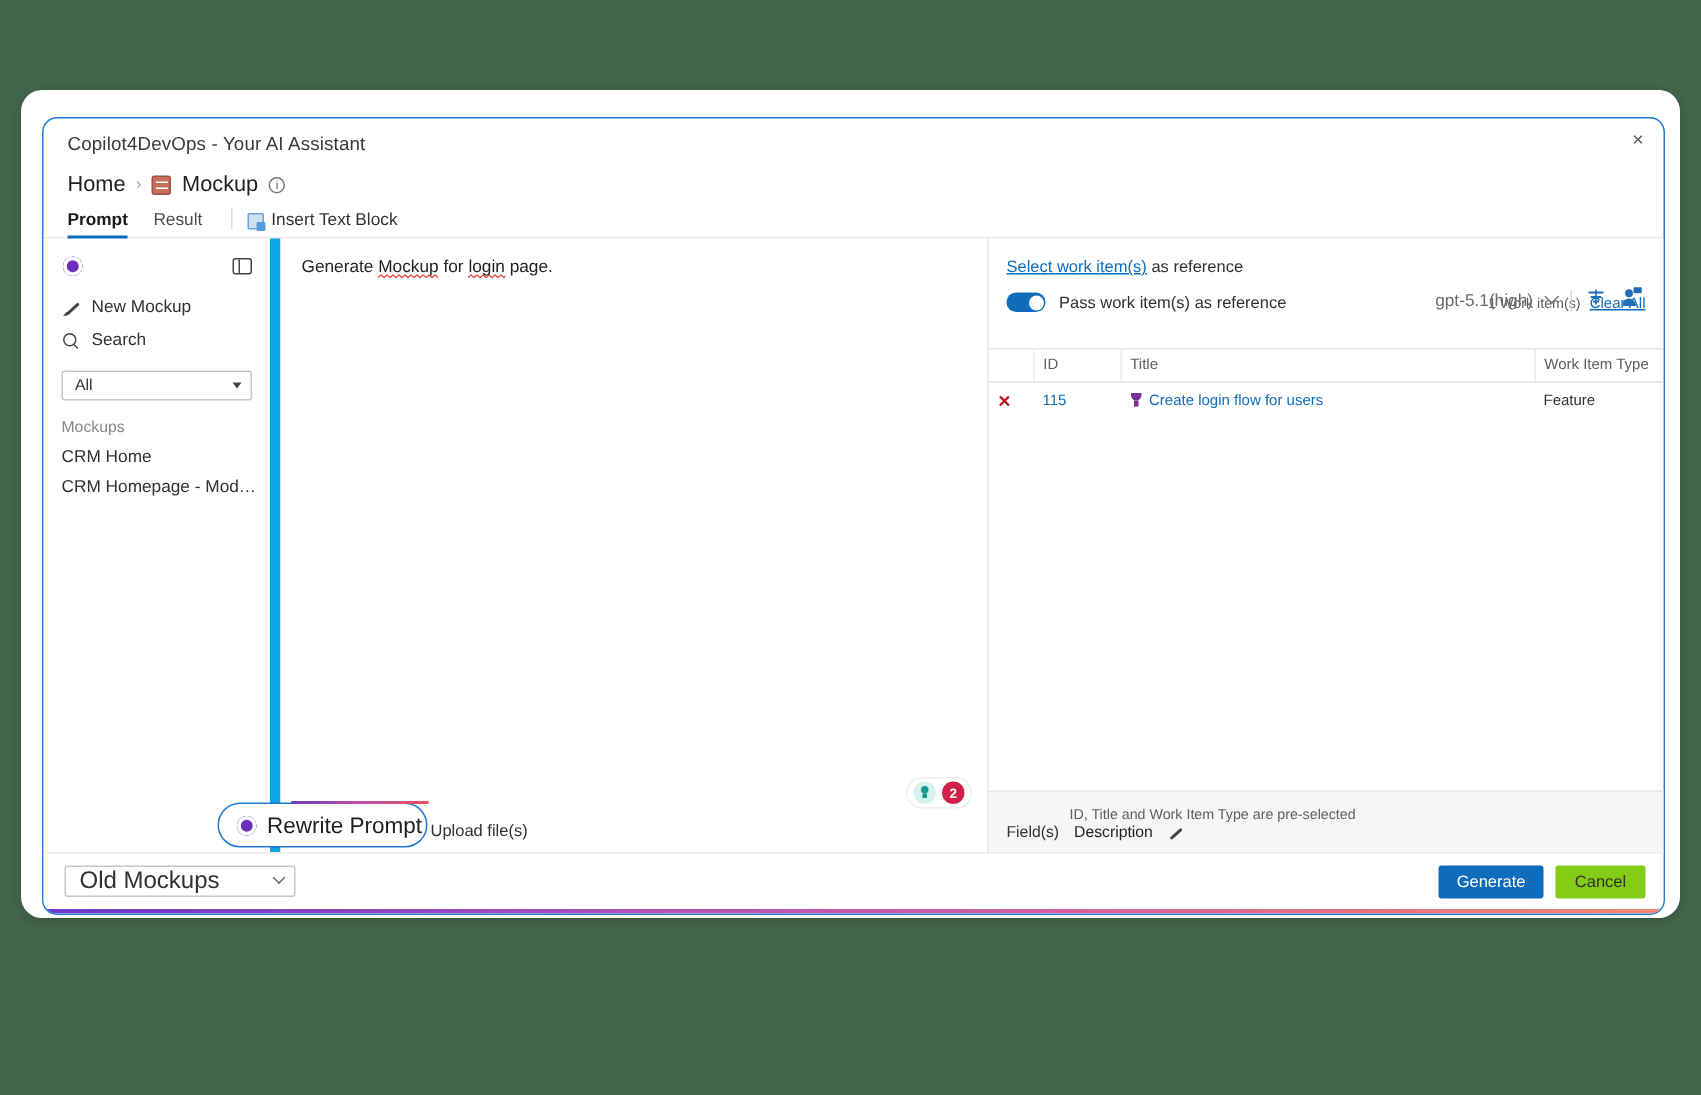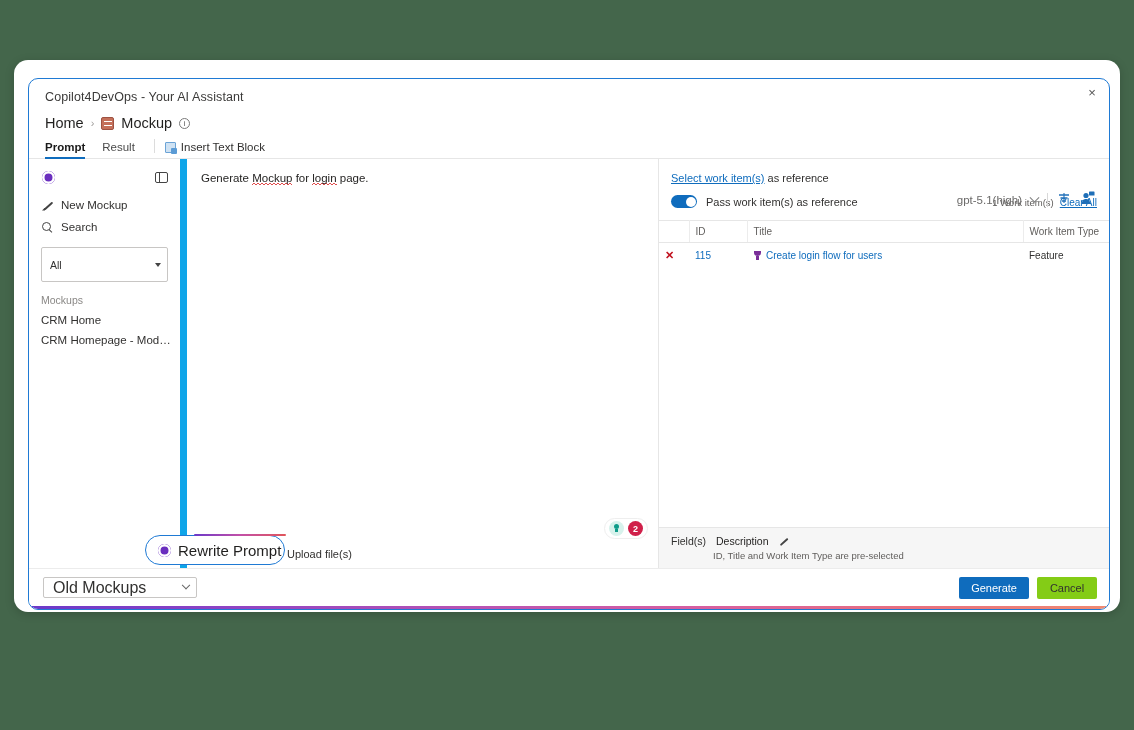--- a/index.html
+++ b/index.html
@@ -217,21 +217,21 @@
     content:""; position:absolute; left:0; top:0;
     width:7px; height:7px; border:1.3px solid #444; border-radius:50%;
   }
   .search-glyph:after {
     content:""; position:absolute; left:7px; top:7px;
     width:4px; height:1.3px; background:#444;
     transform: rotate(45deg); transform-origin: left center;
   }
   #filter-select {
     margin: 9px 12px 0 12px;
-    height: 35px;
+    height: 20px;
     border: 1px solid #c8c6c4;
     border-radius: 2px;
     display: flex; align-items: center; justify-content: space-between;
     padding: 0 6px 0 8px;
     font-size: 10.5px; color: #323130;
     cursor: pointer;
     background: #fff;
   }
   .tri-down {
     width: 0; height: 0;
@@ -371,21 +371,21 @@
   #count-area {
     margin-left: auto;
     display: flex; align-items: baseline; gap: 6px;
   }
   #wi-count { font-size: 9.5px; color: #605e5c; }
   #clear-all { font-size: 10px; color: #0f6cbd; text-decoration: underline; cursor: pointer; }
 
   table#wi-table {
     width: 100%;
     border-collapse: collapse;
-    margin-top: 12px;
+    margin-top: 24px;
     table-layout: fixed;
   }
   #wi-table th {
     font-size: 10px; font-weight: normal; color: #605e5c;
     text-align: left;
     padding: 5px 6px;
     border-top: 1px solid #e6e6e6;
     border-bottom: 1px solid #e6e6e6;
     border-right: 1px solid #ececec;
   }
@@ -604,26 +604,26 @@
             </td>
             <td>
               <span class="trophy"></span><span class="title-link">Create login flow for users</span>
             </td>
             <td class="col-type">Feature</td>
           </tr>
         </tbody>
       </table>
 
       <div id="fields-bar">
+        <div id="fields-hint">ID, Title and Work Item Type are pre-selected</div>
         <div id="fields-line">
           <span id="fields-label">Field(s)</span>
           <span id="fields-value">Description</span>
           <span class="pencil-small"></span>
         </div>
-        <div id="fields-hint">ID, Title and Work Item Type are pre-selected</div>
       </div>
     </div>
   </div>
 
   <div id="footer">
     <div id="old-mockups">
       <span>Old Mockups</span>
       <span class="chev-sm"></span>
     </div>
     <div id="footer-btns">

